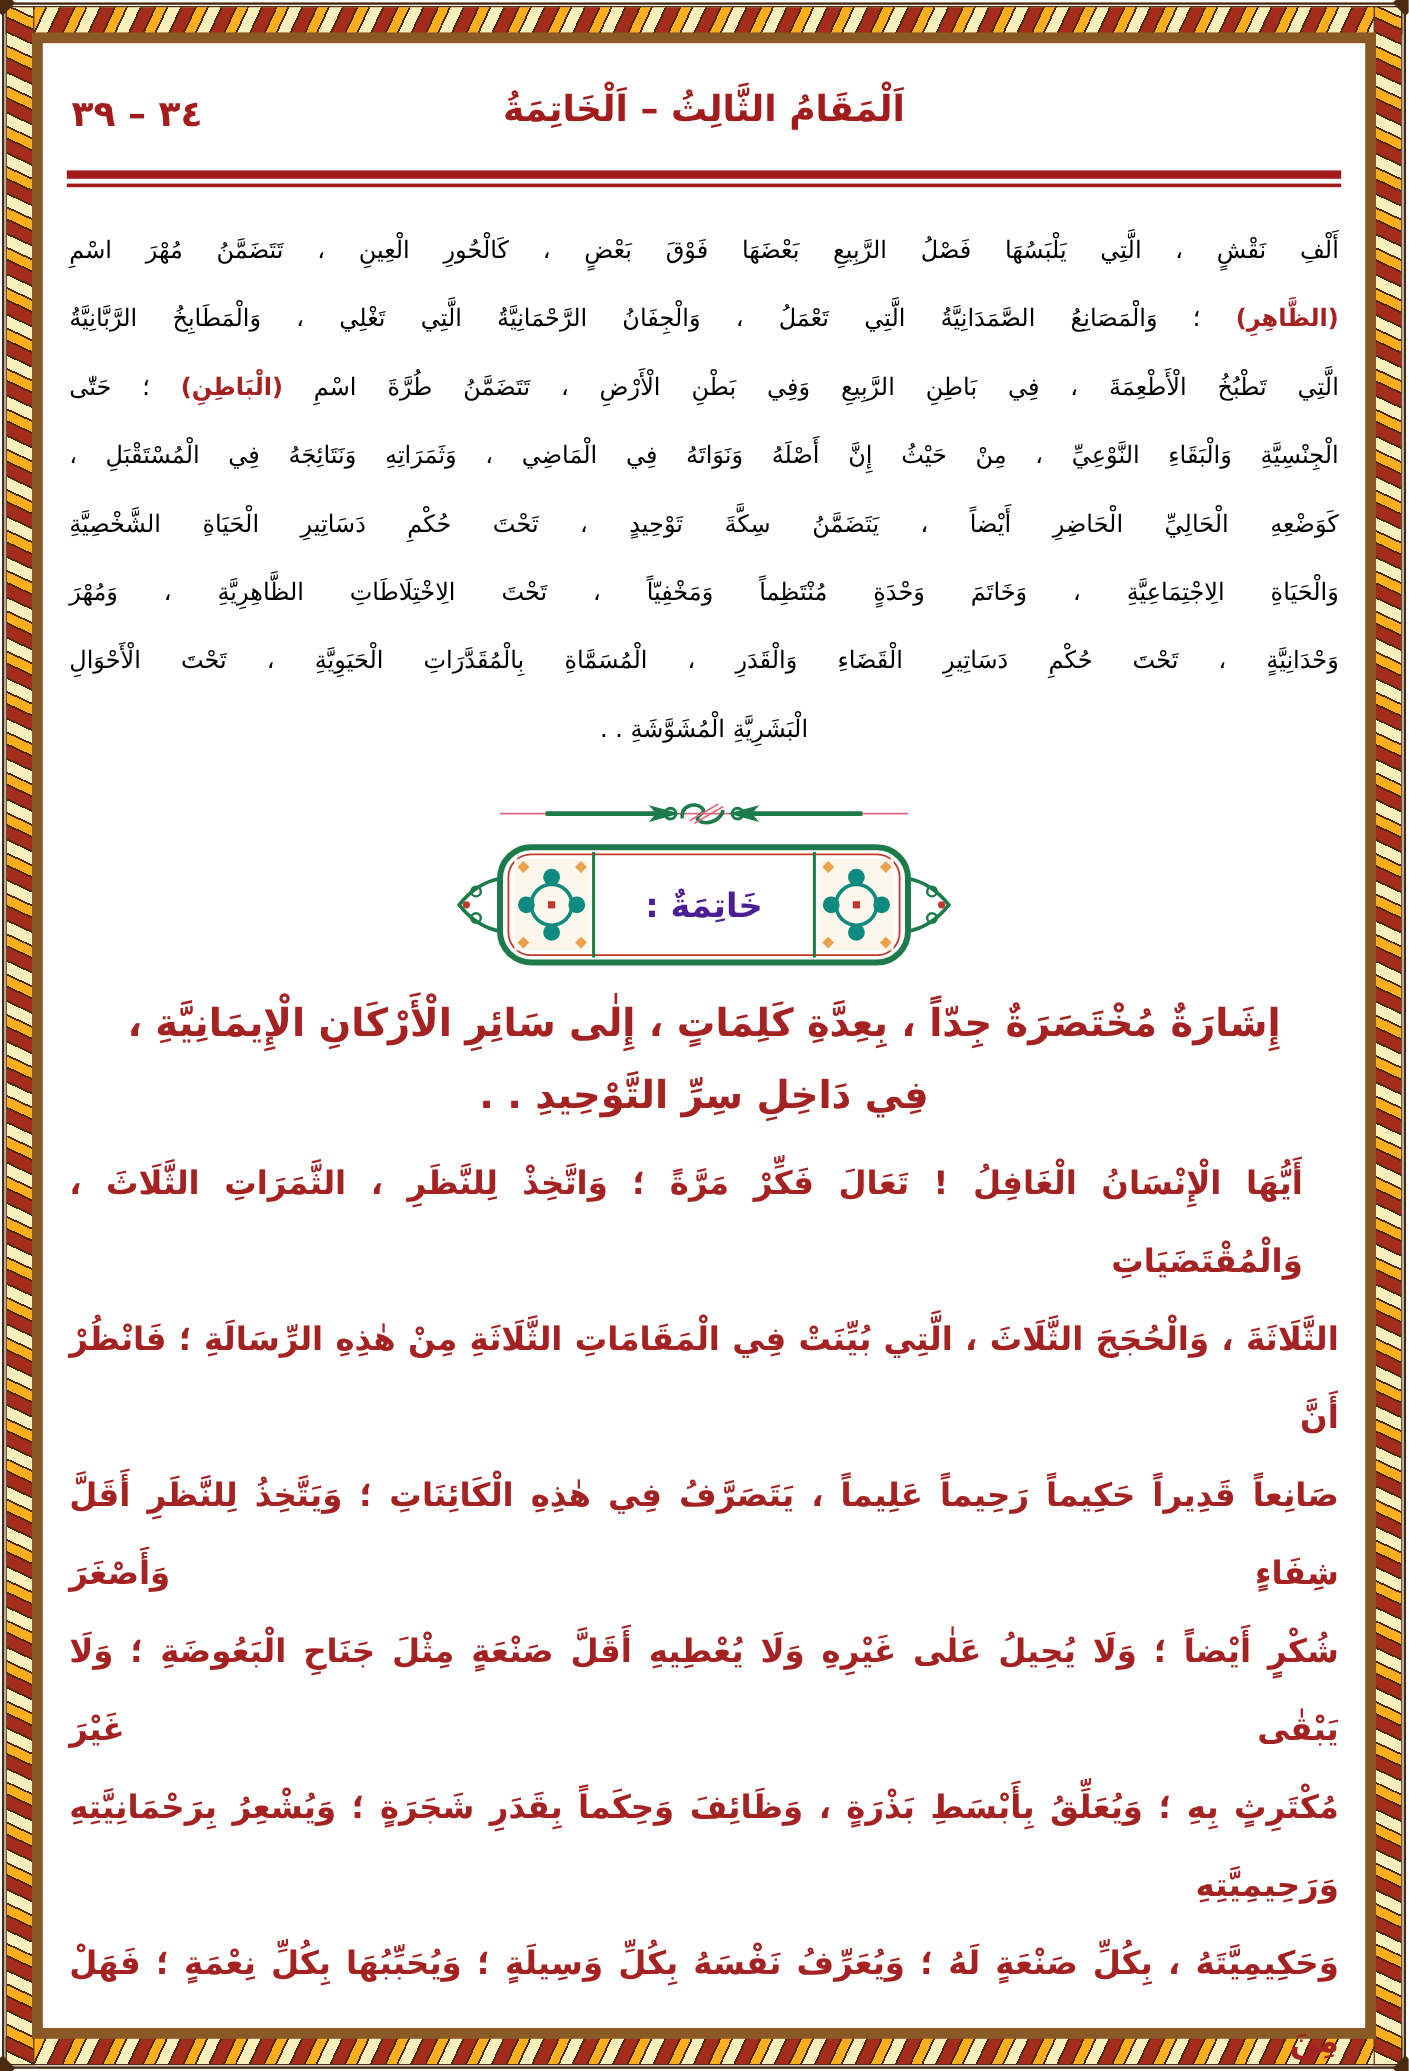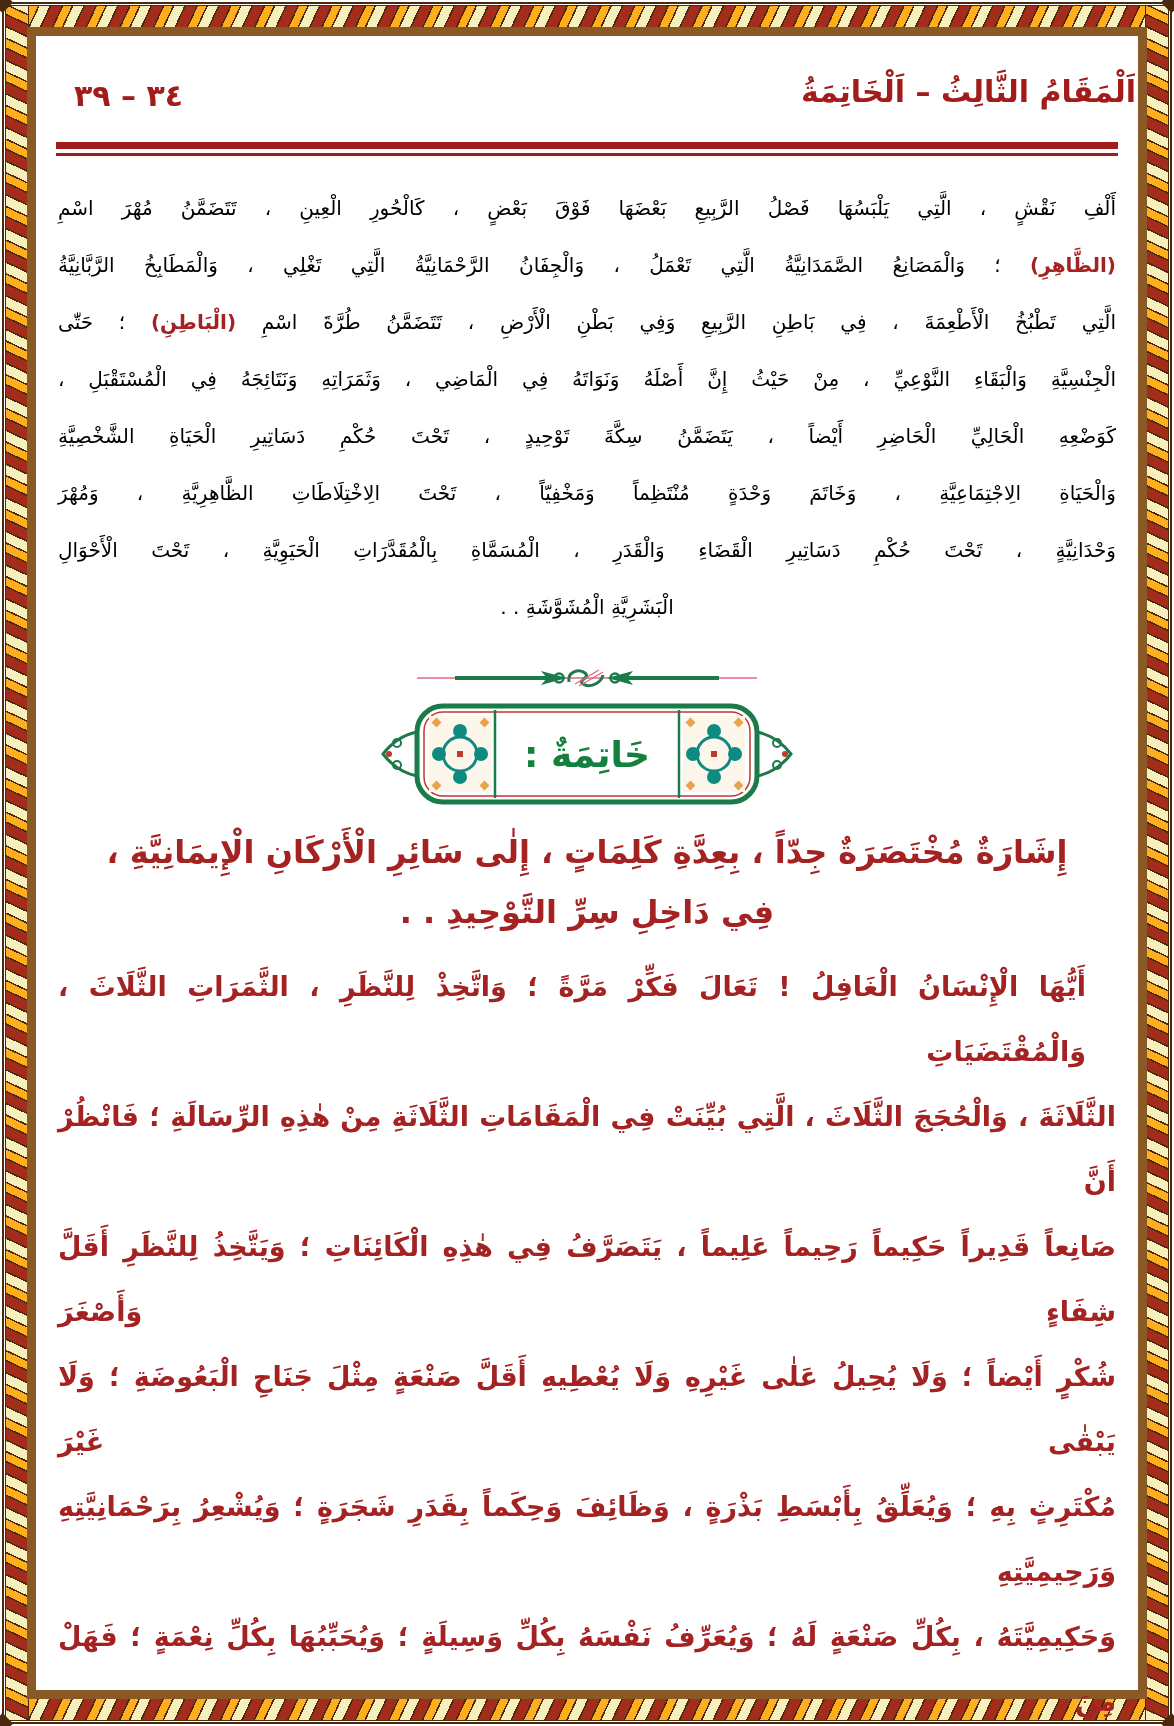--- a/index.html
+++ b/index.html
@@ -21,34 +21,34 @@
   .pat.left{top:5px; bottom:5px; left:5px; width:22px;}
   .pat.right{top:5px; bottom:5px; right:5px; width:22px;}
   .brown-band{position:absolute; inset:27px; border:9px solid #8a5a26;}
   .corner-finial{position:absolute; width:15px; height:15px; background:#4a2a0e; transform:rotate(45deg);}
   .corner-finial.tl{top:-5px; left:-5px;} .corner-finial.tr{top:-5px; right:-5px;}
   .corner-finial.bl{bottom:-5px; left:-5px;} .corner-finial.br{bottom:-5px; right:-5px;}
 
   
   .content{position:absolute; left:38px; right:38px; top:36px; bottom:36px; direction:rtl;}
   .header{position:relative; height:66px; margin-top:32px;}
-  .pages{position:absolute; left:36px; top:10px; font-size:30px; font-weight:bold; color:#a21c1c; letter-spacing:2px;}
-  .title{text-align:right; font-size:30px; font-weight:bold; color:#a21c1c; padding-top:6px;}
+  .pages{position:absolute; left:22px; top:10px; font-size:30px; font-weight:bold; color:#a21c1c; letter-spacing:2px;}
+  .title{text-align:center; font-size:30px; font-weight:bold; color:#a21c1c; padding-top:6px;}
   .rule-thick{height:7px; background:#a21c1c; margin:8px 18px 0;}
   .rule-thin{height:3px; background:#a21c1c; margin:4px 18px 0;}
 
   .black-par{margin:24px 20px 0; font-size:20px; color:#000;}
   .black-par .line{line-height:57px; text-align:justify; text-align-last:justify; overflow:visible;}
   .black-par .line.center{text-align:left; text-align-last:center;}
   .seg-red{color:#a42222; font-weight:bold;margin-top:28px;}
 
   .divider-wrap{width:340px; height:32px; margin:26px auto 0;}
   .cartouche-wrap{position:relative; width:420px; height:104px; margin:8px auto 0;}
   .khatima{position:absolute; inset:0; display:flex; align-items:center; justify-content:center;
-    font-size:36px; font-weight:bold; color:#15803d;}
+    font-size:28px; font-weight:bold; color:#4c1d95;}
 
   .intro{text-align:center; font-size:32px; font-weight:bold; color:#a42222; line-height:60px; margin-top:16px;}
 
   .red-par{margin:12px 20px 0; font-size:27px; font-weight:bold; color:#a42222;}
   .red-par .line{line-height:65px; text-align:justify; text-align-last:justify;}
   .red-par .line.indent{padding-right:30px;}
 </style>
 </head>
 <body>
 

